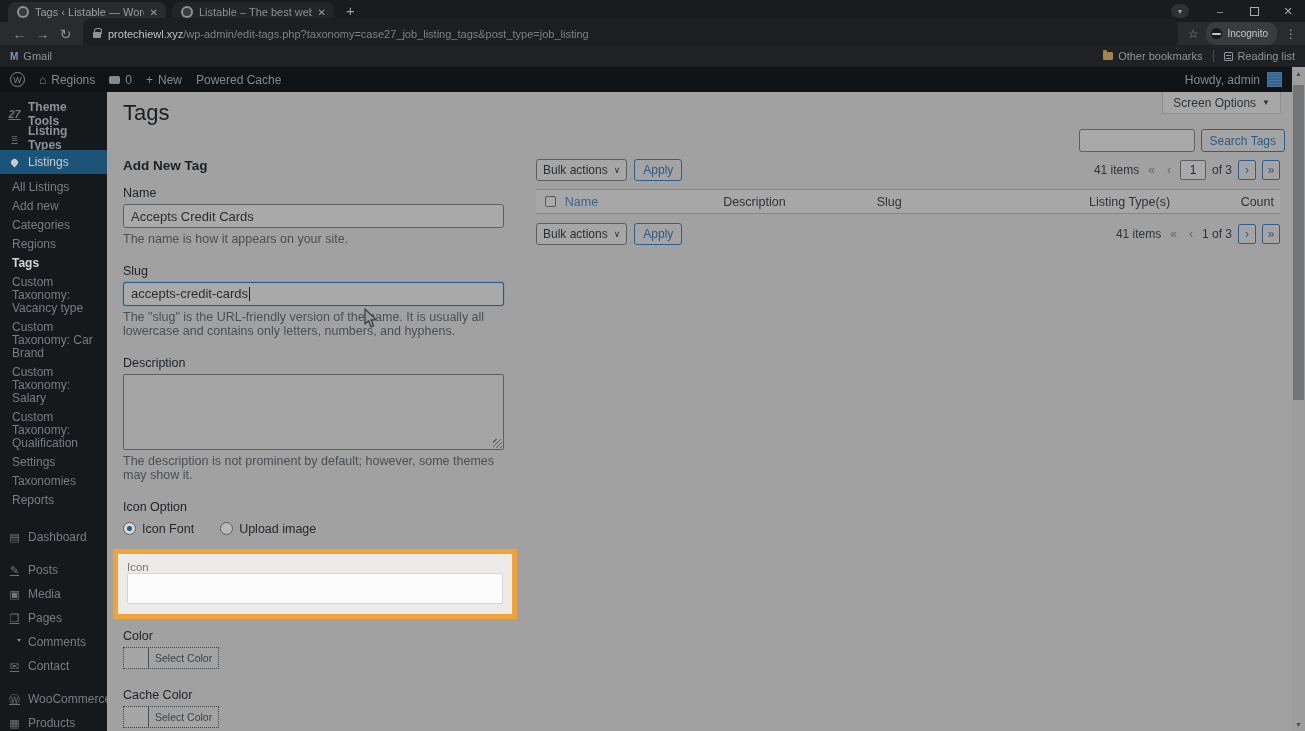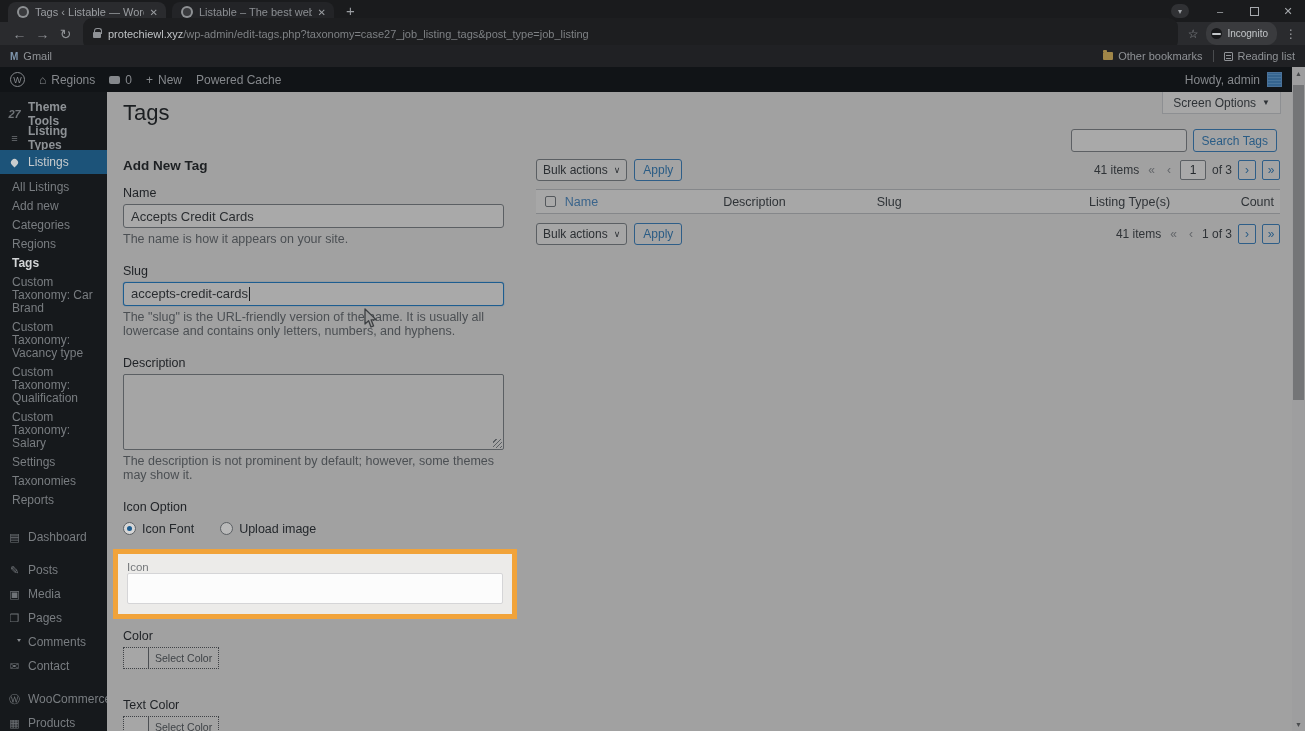--- a/index.html
+++ b/index.html
@@ -53,36 +53,36 @@
   .home-ic { font-size:12px; }
   .bubble-ic { width:11px; height:8px; background:#85888c; border-radius:2px; position:relative; }
   .bubble-ic::after { content:""; position:absolute; left:2px; bottom:-3px; border:3px solid transparent; border-top-color:#85888c; border-left-width:2px; border-right-width:2px; }
   .ab-right { margin-left:auto; display:flex; align-items:center; gap:7px; }
   .avatar { width:15px; height:15px; background:#35648f; outline:1px solid #55annot; border:1px solid #4a7199;
     background-image:repeating-linear-gradient(0deg,#35648f 0 2px,#49759c 2px 3px), repeating-linear-gradient(90deg,transparent 0 2px, rgba(255,255,255,.18) 2px 3px); }
 
   
   #sidebar { position:absolute; left:0; top:92px; width:107px; height:639px; background:#16191c; color:#797d81; font-size:12px; }
   .menu-item { display:flex; align-items:center; gap:7px; height:24px; padding:0 8px; }
-  .menu-item .mi { width:13px; text-align:center; font-size:11px; color:#6f7377; flex:0 0 auto; }
+  .menu-item .mi { width:13px; text-align:center; font-size:11px; color:#6f7377; flex:0 0 auto;text-decoration:underline; }
   .menu-item.current { background:#1c5379; color:#c9ccce; position:relative; }
   .menu-item.current .mi { color:#c9ccce; }
   .cur-arrow { position:absolute; right:-6px; top:6px; width:0; height:0; border-top:6px solid transparent; border-bottom:6px solid transparent; border-left:6px solid #1c5379; }
   .pin { width:7px; height:7px; border-radius:50% 50% 50% 0; transform:rotate(-45deg); background:#c9ccce; display:inline-block; }
   .submenu { padding:4px 0 6px 0; }
   .sub-item { padding:3px 8px 3px 12px; line-height:13px; }
   .sub-item.current { color:#d2d4d6; font-weight:bold; }
   .menu-group { margin-top:9px; }
   .mi27 { font-weight:bold; font-size:9px; font-style:italic; }
 
   
   #content { position:absolute; left:107px; top:92px; width:1185px; height:639px; background:#a1a1a1; }
   #page-title { position:absolute; left:16px; top:8px; font-size:22px; font-weight:400; color:#1b1e21; }
   #screen-options { position:absolute; right:11px; top:0; height:22px; padding:0 10px; background:#a7a7a7; border:1px solid #8d8f92; border-top:none; font-size:12px; color:#2e3236; display:flex; align-items:center; gap:6px; }
-  #search-row { position:absolute; right:15px; top:37px; display:flex; gap:6px; }
+  #search-row { position:absolute; right:7px; top:37px; display:flex; gap:6px; }
   #search-input { width:116px; height:23px; background:#a9a9a9; border:1px solid #5d6064; border-radius:3px; font-size:12px; padding:0 5px; color:#222; }
   .btn-secondary { height:23px; padding:0 8px; background:#a4a4a4; border:1px solid #2e5e88; border-radius:3px; color:#2a5c85; font-size:12px; display:flex; align-items:center; }
 
   .left-col { position:absolute; left:16px; top:66px; width:381px; }
   .right-col { position:absolute; left:429px; top:66px; width:744px; }
 
   h2.addnew { font-size:13.5px; font-weight:bold; color:#1d2023; margin-bottom:13px; }
   .field-label { font-size:12.5px; color:#1f2226; margin-bottom:4px; }
   .text-input { width:100%; height:24px; background:#a9a9a9; border:1px solid #5b5f63; border-radius:3px; font-size:13px; color:#2a2d30; padding:0 7px; display:flex; align-items:center; }
   .text-input.focused { border:1.5px solid #1d5d90; box-shadow:0 0 1px #1d5d90; }
@@ -229,24 +229,24 @@
       <span class="mi"><span class="pin"></span></span>
       <span>Listings</span>
       <span class="cur-arrow"></span>
     </div>
     <div class="submenu">
       <div class="sub-item">All Listings</div>
       <div class="sub-item">Add new</div>
       <div class="sub-item">Categories</div>
       <div class="sub-item">Regions</div>
       <div class="sub-item current">Tags</div>
+      <div class="sub-item">Custom Taxonomy: Vacancy type</div>
       <div class="sub-item">Custom Taxonomy: Car Brand</div>
-      <div class="sub-item">Custom Taxonomy: Vacancy type</div>
+      <div class="sub-item">Custom Taxonomy: Salary</div>
       <div class="sub-item">Custom Taxonomy: Qualification</div>
-      <div class="sub-item">Custom Taxonomy: Salary</div>
       <div class="sub-item">Settings</div>
       <div class="sub-item">Taxonomies</div>
       <div class="sub-item">Reports</div>
     </div>
     <div class="menu-group">
       <div class="menu-item">
         <span class="mi">▤</span>
         <span>Dashboard</span>
       </div>
     </div>
@@ -336,30 +336,30 @@
             <span>Upload image</span>
           </div>
         </div>
       </div>
 
       <div class="highlight">
         <div class="hl-label">Icon</div>
         <div class="hl-input"></div>
       </div>
 
-      <div class="fblock" style="margin-bottom:29px">
+      <div class="fblock" style="margin-bottom:19px">
         <div class="field-label">Color</div>
         <div class="colorpick cp-outer">
           <span class="swatch"></span>
           <span class="swatch-btn">Select Color</span>
         </div>
       </div>
 
       <div class="fblock" style="margin-bottom:19px">
-        <div class="field-label">Text Color</div>
+        <div class="field-label">Cache Color</div>
         <div class="colorpick cp-outer">
           <span class="swatch"></span>
           <span class="swatch-btn">Select Color</span>
         </div>
       </div>
 
     </div>
 
     <div class="right-col">
       <div class="tablenav">

